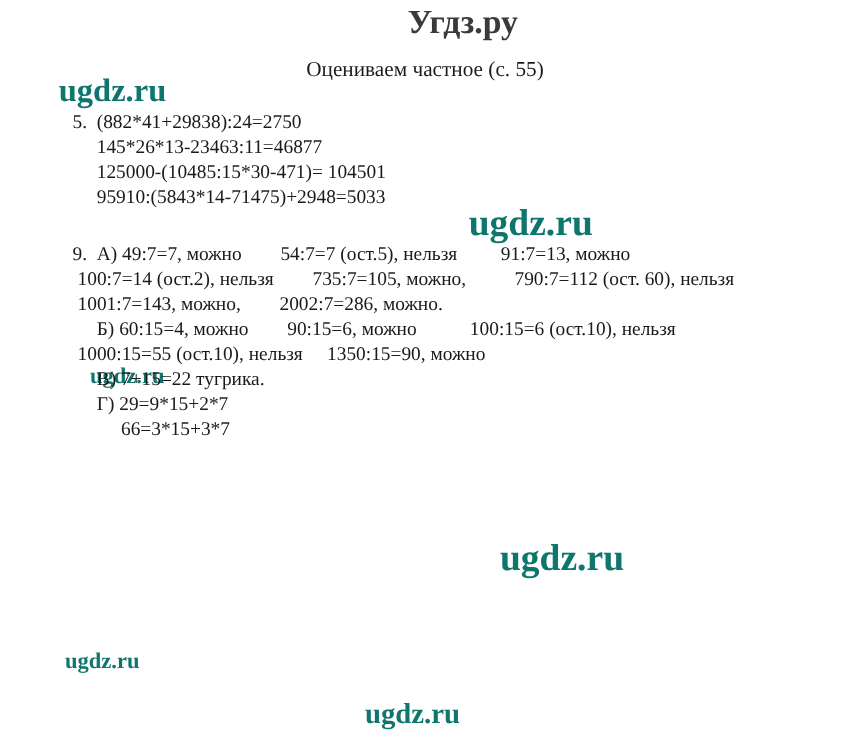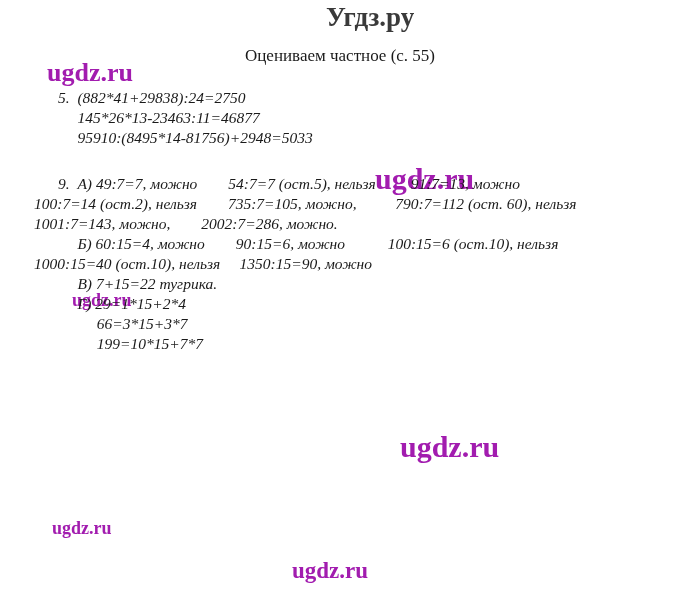--- a/index.html
+++ b/index.html
@@ -17,21 +17,21 @@
   }
   .page {
     position: absolute;
     inset: 0;
   }
   
   .wm {
     position: absolute;
     font-family: "Liberation Serif", serif;
     font-weight: bold;
-    color: #a21caf;
+    color: #0f766e;
     white-space: nowrap;
     user-select: none;
     pointer-events: none;
   }
   .wm-top {
     left: 290px;
     top: 2px;
     font-size: 27px;
     color: #3a3a3a;
     margin-left: 36px;
@@ -56,24 +56,24 @@
     position: absolute;
     top: 88px;
     left: 0;
     width: 680px;
     font-size: 15.5px;
     line-height: 20px;
   }
   .line {
     white-space: pre;
     padding-left: 58px;
-    font-style: italic;
   }
   .line.edge {
     padding-left: 34px;
+    margin-left: 28px;
   }
   .gap {
     height: 9px;
   }
   .sm-gap {
     height: 4px;
   }
 </style>
 </head>
 <body>
@@ -87,37 +87,37 @@
   <div class="wm wm-d">ugdz.ru</div>
   <div class="wm wm-e">ugdz.ru</div>
   <div class="wm wm-f">ugdz.ru</div>
 
   <div class="title">Оцениваем частное (с. 55)</div>
 
   <div class="content">
 
     <div class="line">5.  (882*41+29838):24=2750</div>
     <div class="line">     145*26*13-23463:11=46877</div>
-    <div class="line">     95910:(8495*14-81756)+2948=5033</div>
+    <div class="line">     125000-(10485:15*30-471)= 104501</div>
+    <div class="line">     95910:(5843*14-71475)+2948=5033</div>
 
     <div class="gap"></div>
 
 
     <div class="sm-gap"></div>
 
 
     <div class="sm-gap"></div>
 
 
     <div class="gap"></div>
 
     <div class="line">9.  А) 49:7=7, можно        54:7=7 (ост.5), нельзя         91:7=13, можно</div>
     <div class="line edge">100:7=14 (ост.2), нельзя        735:7=105, можно,          790:7=112 (ост. 60), нельзя</div>
     <div class="line edge">1001:7=143, можно,        2002:7=286, можно.</div>
     <div class="line">     Б) 60:15=4, можно        90:15=6, можно           100:15=6 (ост.10), нельзя</div>
-    <div class="line edge">1000:15=40 (ост.10), нельзя     1350:15=90, можно</div>
+    <div class="line edge">1000:15=55 (ост.10), нельзя     1350:15=90, можно</div>
     <div class="line">     В) 7+15=22 тугрика.</div>
-    <div class="line">     Г) 29=1*15+2*4</div>
+    <div class="line">     Г) 29=9*15+2*7</div>
     <div class="line">          66=3*15+3*7</div>
-    <div class="line">          199=10*15+7*7</div>
 
   </div>
 </div>
 
 </body></html>

